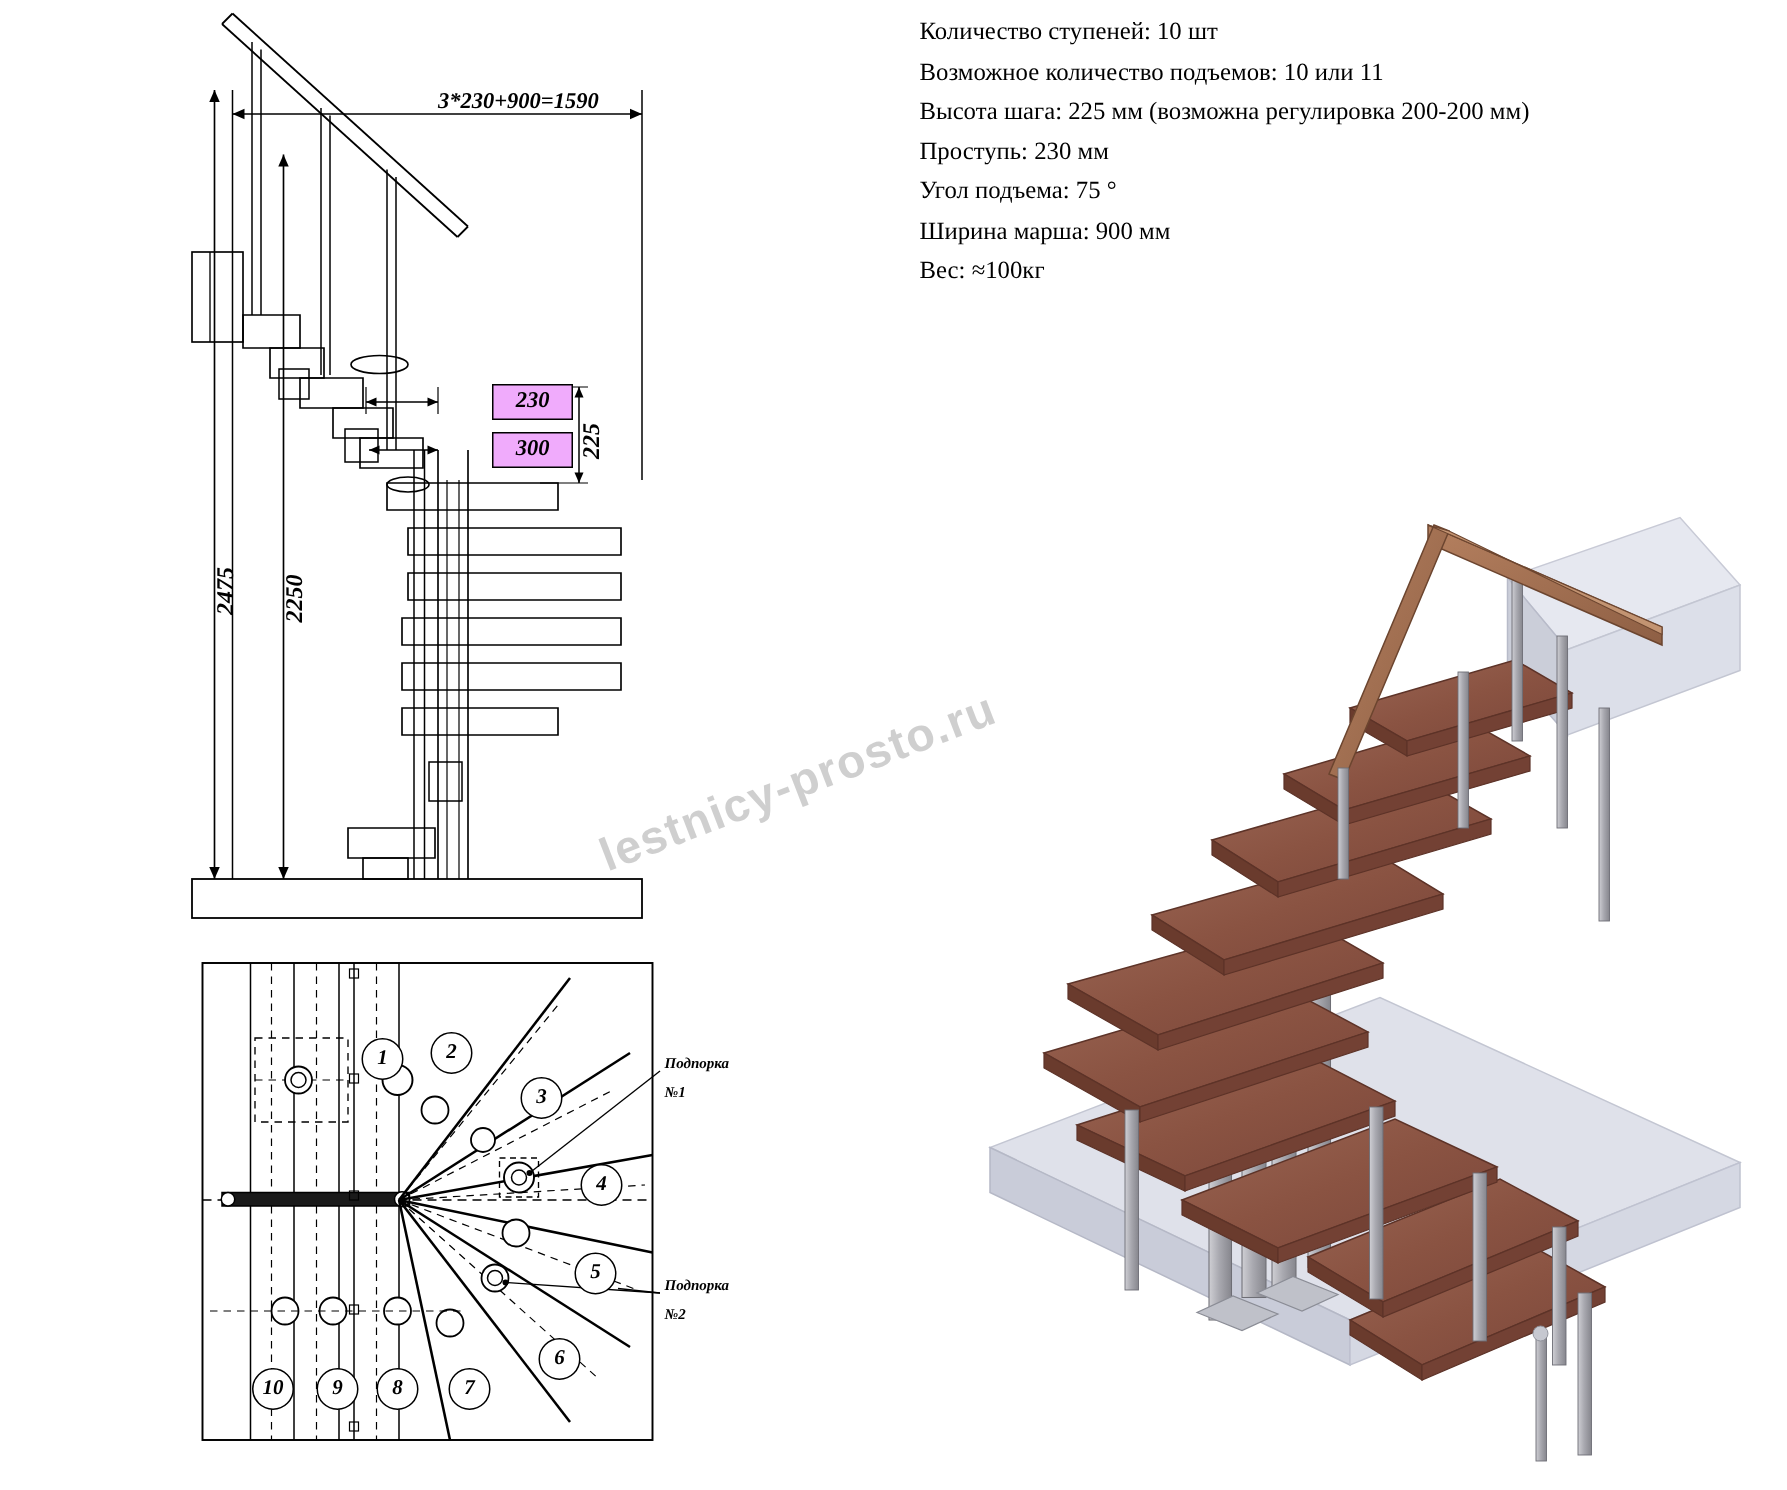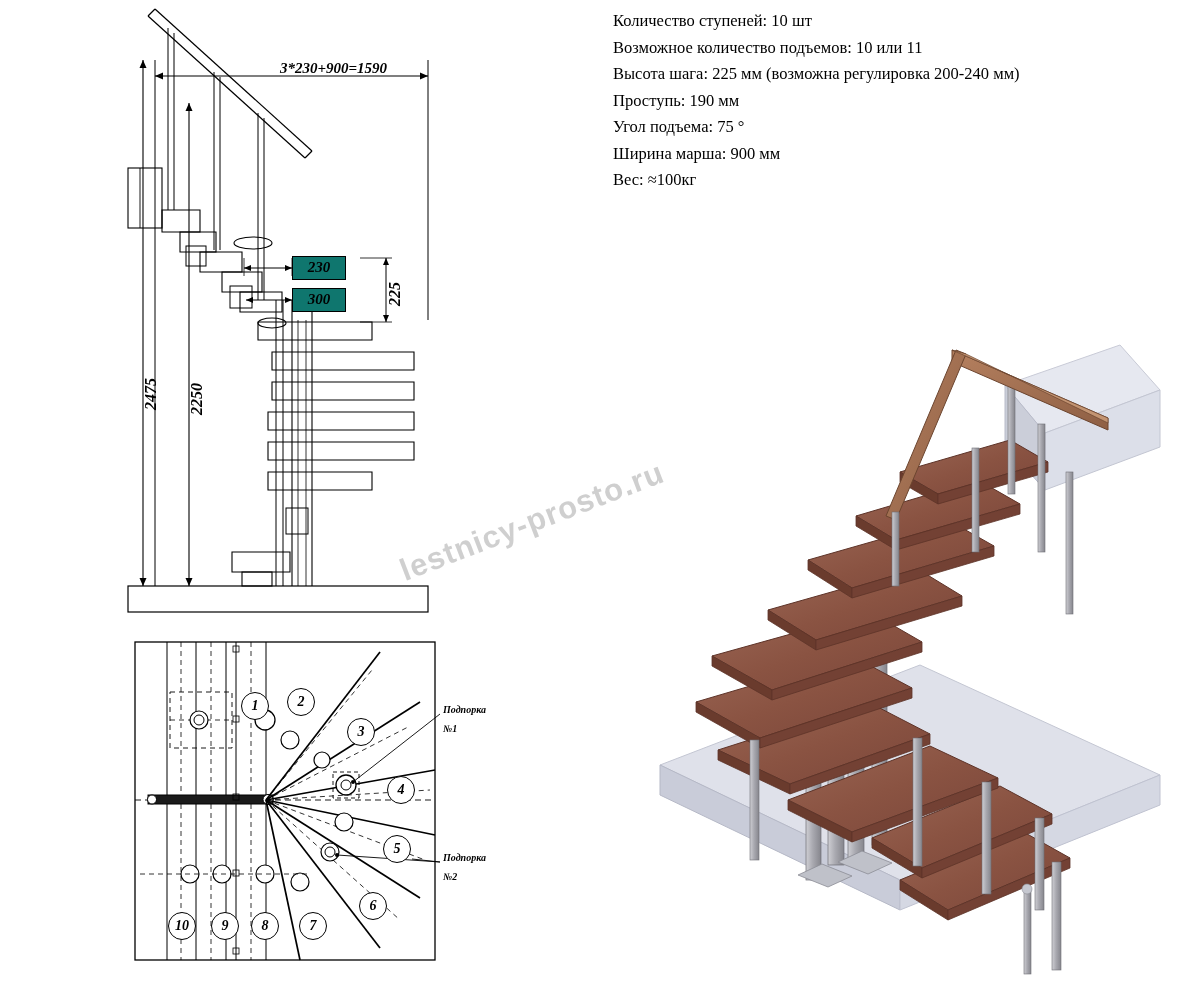--- a/index.html
+++ b/index.html
@@ -49,29 +49,30 @@
     font-family: "Liberation Serif", serif;
     font-style: italic;
     font-weight: bold;
     font-size: 15px;
     color: #000;
     white-space: nowrap;
   }
   .dim-box {
     position: absolute;
     border: 1px solid #000;
-    background: #0f766e;
+    background: #f0abfc;
     font-family: "Liberation Serif", serif;
     font-style: italic;
     font-weight: bold;
     font-size: 15px;
     color: #000;
     text-align: center;
     line-height: 20px;
     white-space: nowrap;
+    margin-left: 36px;
   }
   .vert-text {
     position: absolute;
     font-family: "Liberation Serif", serif;
     font-style: italic;
     font-weight: bold;
     font-size: 16px;
     color: #000;
     transform: rotate(-90deg);
     transform-origin: left top;
@@ -139,22 +140,22 @@
   }
 </style>
 </head>
 <body>
 
 <div class="page">
 
   <div class="spec-list">
     <div class="spec-line">Количество ступеней: 10 шт</div>
     <div class="spec-line">Возможное количество подъемов: 10 или 11</div>
-    <div class="spec-line">Высота шага: 225 мм (возможна регулировка 200-240 мм)</div>
-    <div class="spec-line">Проступь: 190 мм</div>
+    <div class="spec-line">Высота шага: 225 мм (возможна регулировка 200-200 мм)</div>
+    <div class="spec-line">Проступь: 230 мм</div>
     <div class="spec-line">Угол подъема: 75 °</div>
     <div class="spec-line">Ширина марша: 900 мм</div>
     <div class="spec-line">Вес: ≈100кг</div>
   </div>
 
   <div class="elev">
     <svg width="600" height="625" viewBox="0 0 600 625">
       <g stroke="#000" fill="none" stroke-width="1.1">
 
         <rect x="128" y="586" width="300" height="26" fill="#ffffff" stroke="#000" stroke-width="1.2"></rect>
@@ -232,21 +233,21 @@
         <path d="M386,258 L383,265 L389,265 Z" fill="#000" stroke="none"></path>
         <path d="M386,322 L383,315 L389,315 Z" fill="#000" stroke="none"></path>
         <line x1="360" y1="258" x2="392" y2="258" stroke-width="0.8"></line>
         <line x1="360" y1="322" x2="392" y2="322" stroke-width="0.8"></line>
 
         <line x1="292" y1="258" x2="292" y2="276" stroke-width="0.8"></line>
         <line x1="244" y1="258" x2="244" y2="276" stroke-width="0.8"></line>
       </g>
     </svg>
 
-    <div class="dim-text" style="left:280px; top:60px;text-align:right;">3*230+900=1590</div>
+    <div class="dim-text" style="left:292px; top:60px;text-align:right;">3*230+900=1590</div>
     <div class="dim-box" style="left:292px; top:256px; width:52px; height:22px;">230</div>
     <div class="dim-box" style="left:292px; top:288px; width:52px; height:22px;">300</div>
     <div class="vert-text" style="left:386px; top:306px;">225</div>
     <div class="vert-text" style="left:142px; top:410px;">2475</div>
     <div class="vert-text" style="left:188px; top:415px;">2250</div>
   </div>
 
   <div class="plan">
     <svg width="600" height="363" viewBox="0 0 600 363">
       <g stroke="#000" fill="none">

